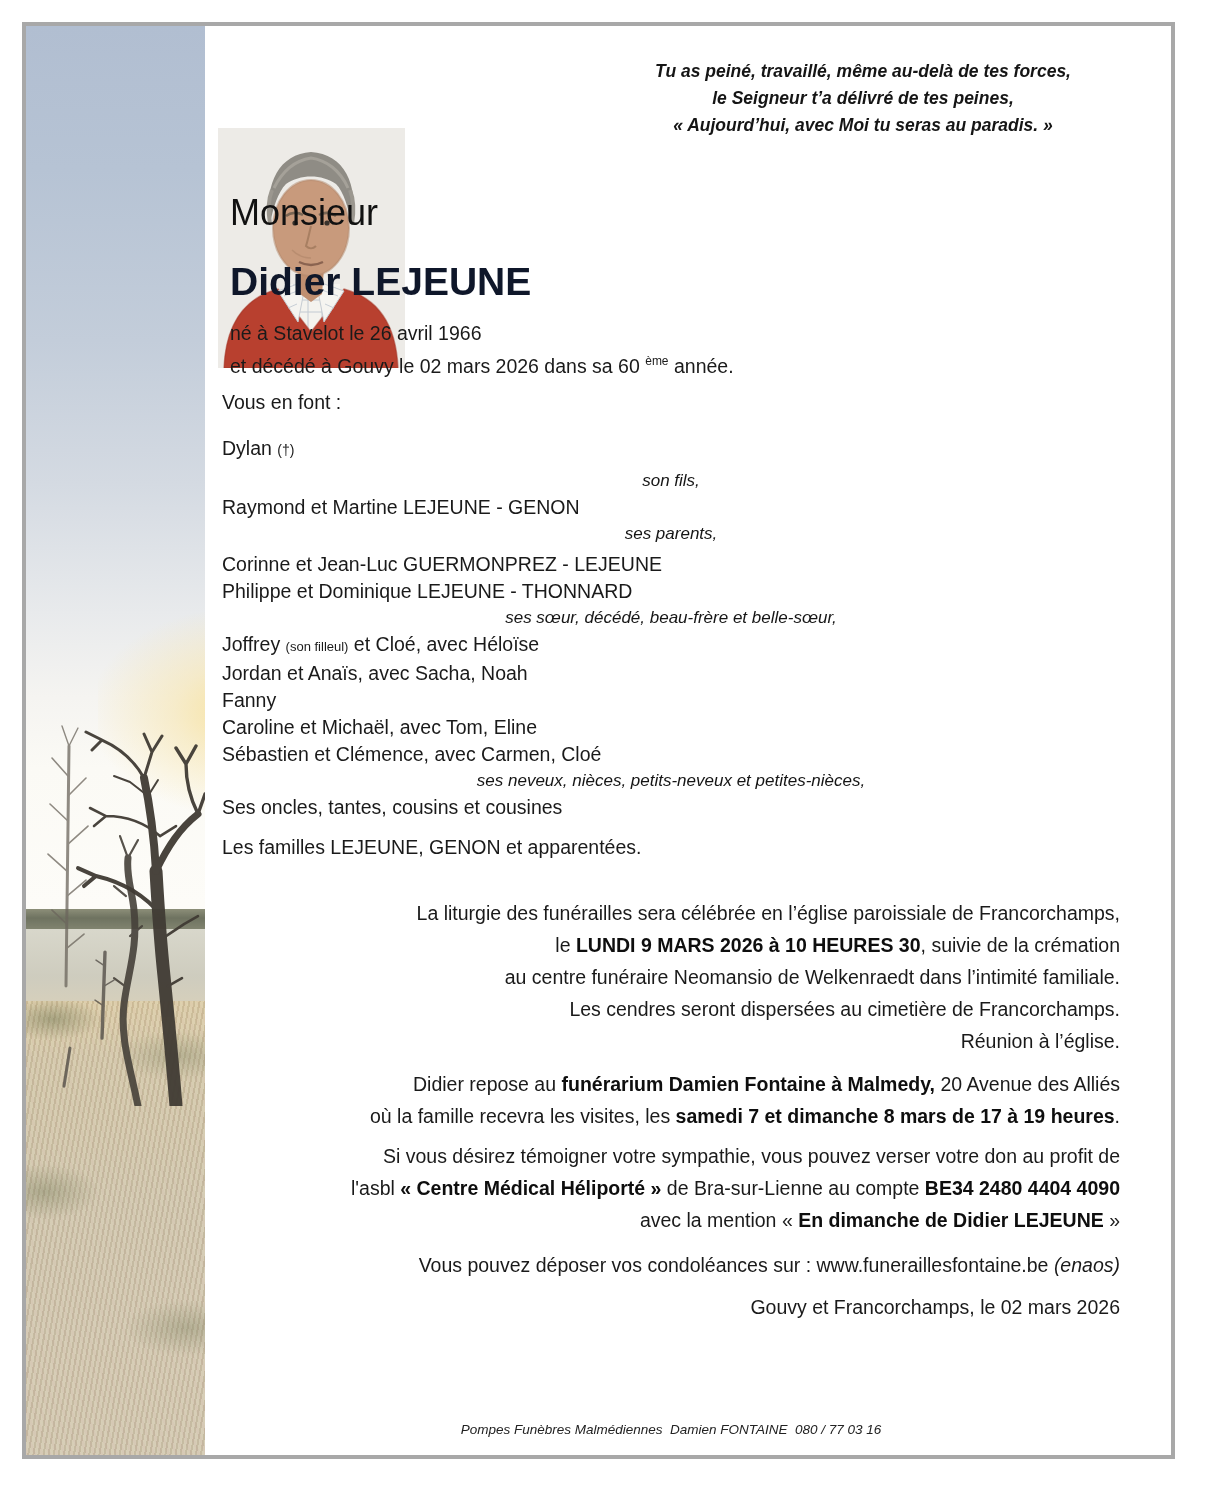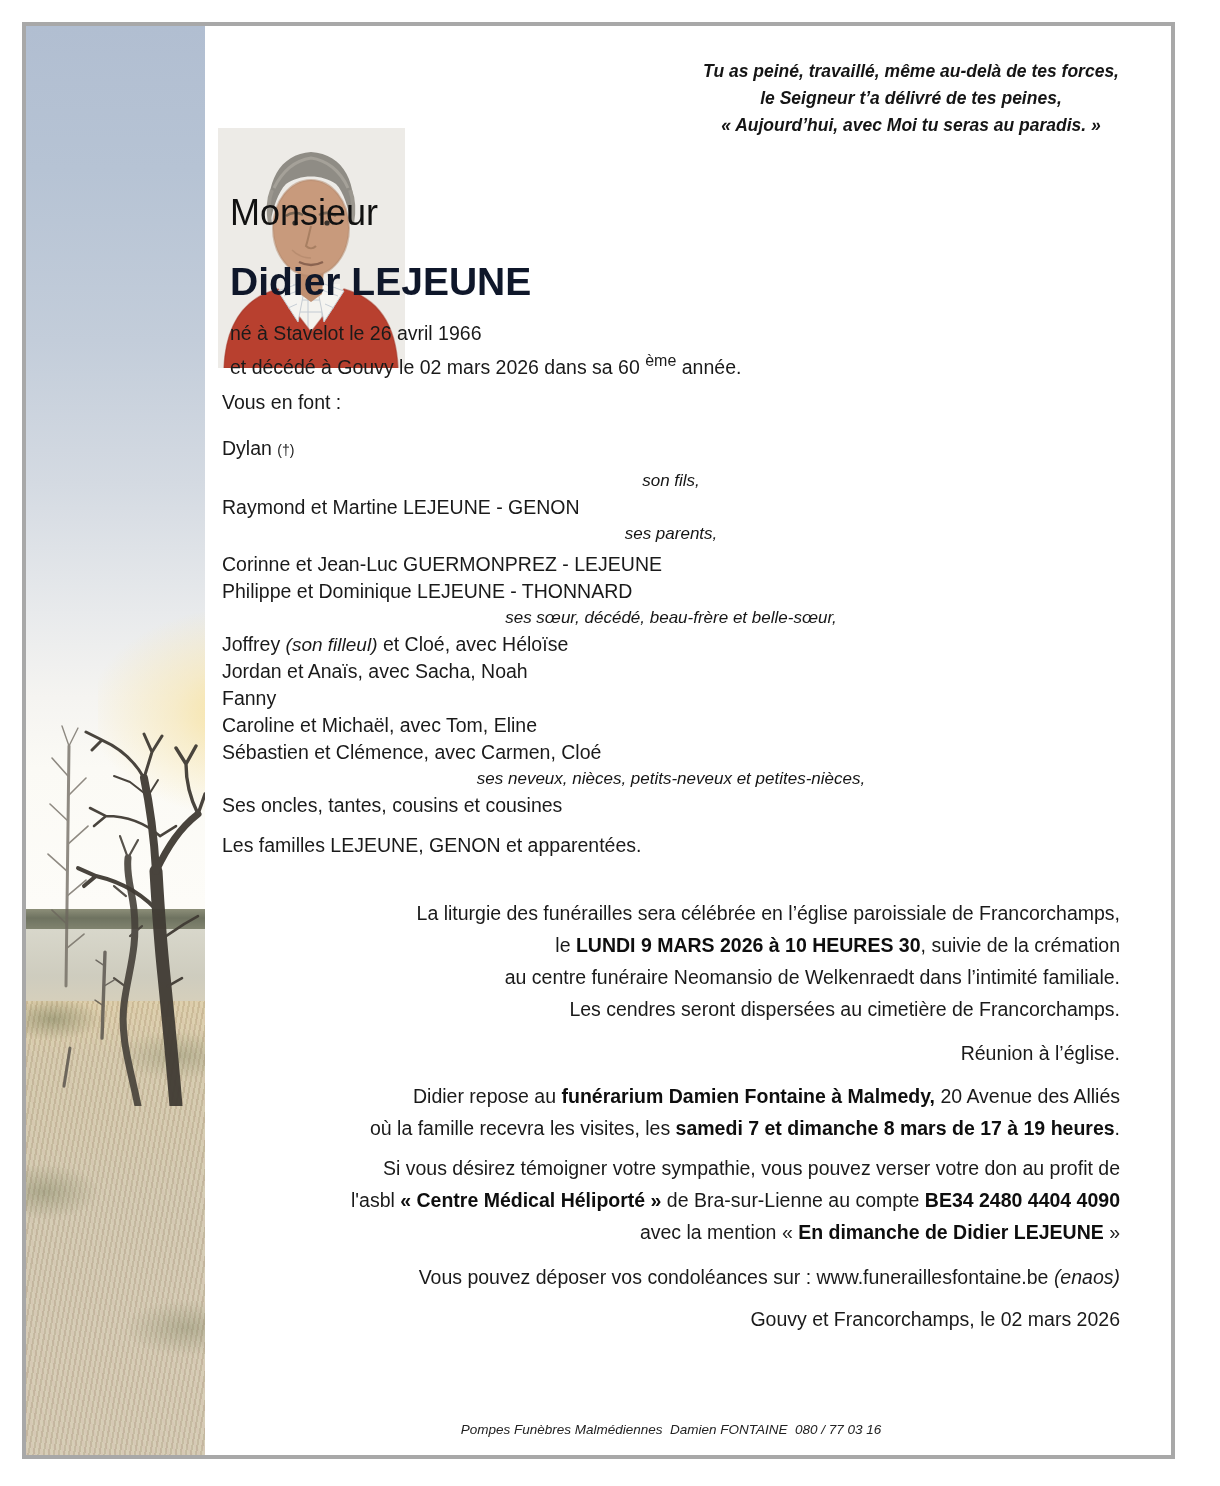--- a/index.html
+++ b/index.html
@@ -48,43 +48,43 @@
       linear-gradient(180deg,#ddcda4 0%,#d3c7a8 12%,#cfc6ae 45%,#d2c8b2 100%);
   }
   .tree-svg{position:absolute;left:0;top:46.2%;width:100%;height:29.4%;}
   
   .portrait{
     position:absolute;left:218px;top:128px;width:187px;height:240px;
     overflow:hidden;background:#edebe7;
   }
   
   .quote{
-    position:absolute;left:631px;top:58px;width:560px;text-align:center;
+    position:absolute;left:583px;top:58px;width:560px;text-align:center;
     font-style:italic;font-weight:bold;font-size:17.5px;line-height:27px;color:#151515;
   }
   .header{position:absolute;left:230px;top:192px;width:945px;}
   .salutation{font-size:36px;line-height:42px;font-weight:400;color:#111;}
   .deceased-name{font-size:39px;line-height:48px;font-weight:700;margin-top:24px;color:#0f172a;}
   .vitals{font-size:19.5px;line-height:28px;margin-top:13px;}
-  .vitals sup{font-size:16px;margin-top:10px;}
+  .vitals sup{font-size:12px;margin-top:10px;}
   .family{position:absolute;left:222px;top:389px;width:898px;font-size:19.5px;line-height:27px;}
   .fline{white-space:nowrap;}
   .rel{      
     text-align:center;font-style:italic;font-size:17px;line-height:26px;color:#151515;
   }
   .small-note{font-size:14px;}
-  .filleul{font-style:italic;font-size:19px;}
+  .filleul{font-size:13px;}
   .gap19{margin-top:19px;} .gap4{margin-top:4px;}
   .gap13{margin-top:13px;}
   .ceremony{
     position:absolute;left:222px;top:897px;width:898px;text-align:right;
     font-size:19.5px;line-height:32px;
   }
   .ceremony b{font-weight:700;color:#0e0e0e;}
-  .mt12{margin-top:12px;} .mt11{margin-top:11px;} .mt8{margin-top:8px;}
+  .mt12{} .mt11{margin-top:11px;} .mt8{margin-top:8px;}
   .mt13{margin-top:13px;} .mt10{margin-top:10px;}
   .it{font-style:italic;}
   .footer{
     position:absolute;left:222px;top:1422px;width:898px;text-align:center;
     font-style:italic;font-size:13.5px;color:#222;
   }
 </style>
 </head>
 <body>
 

